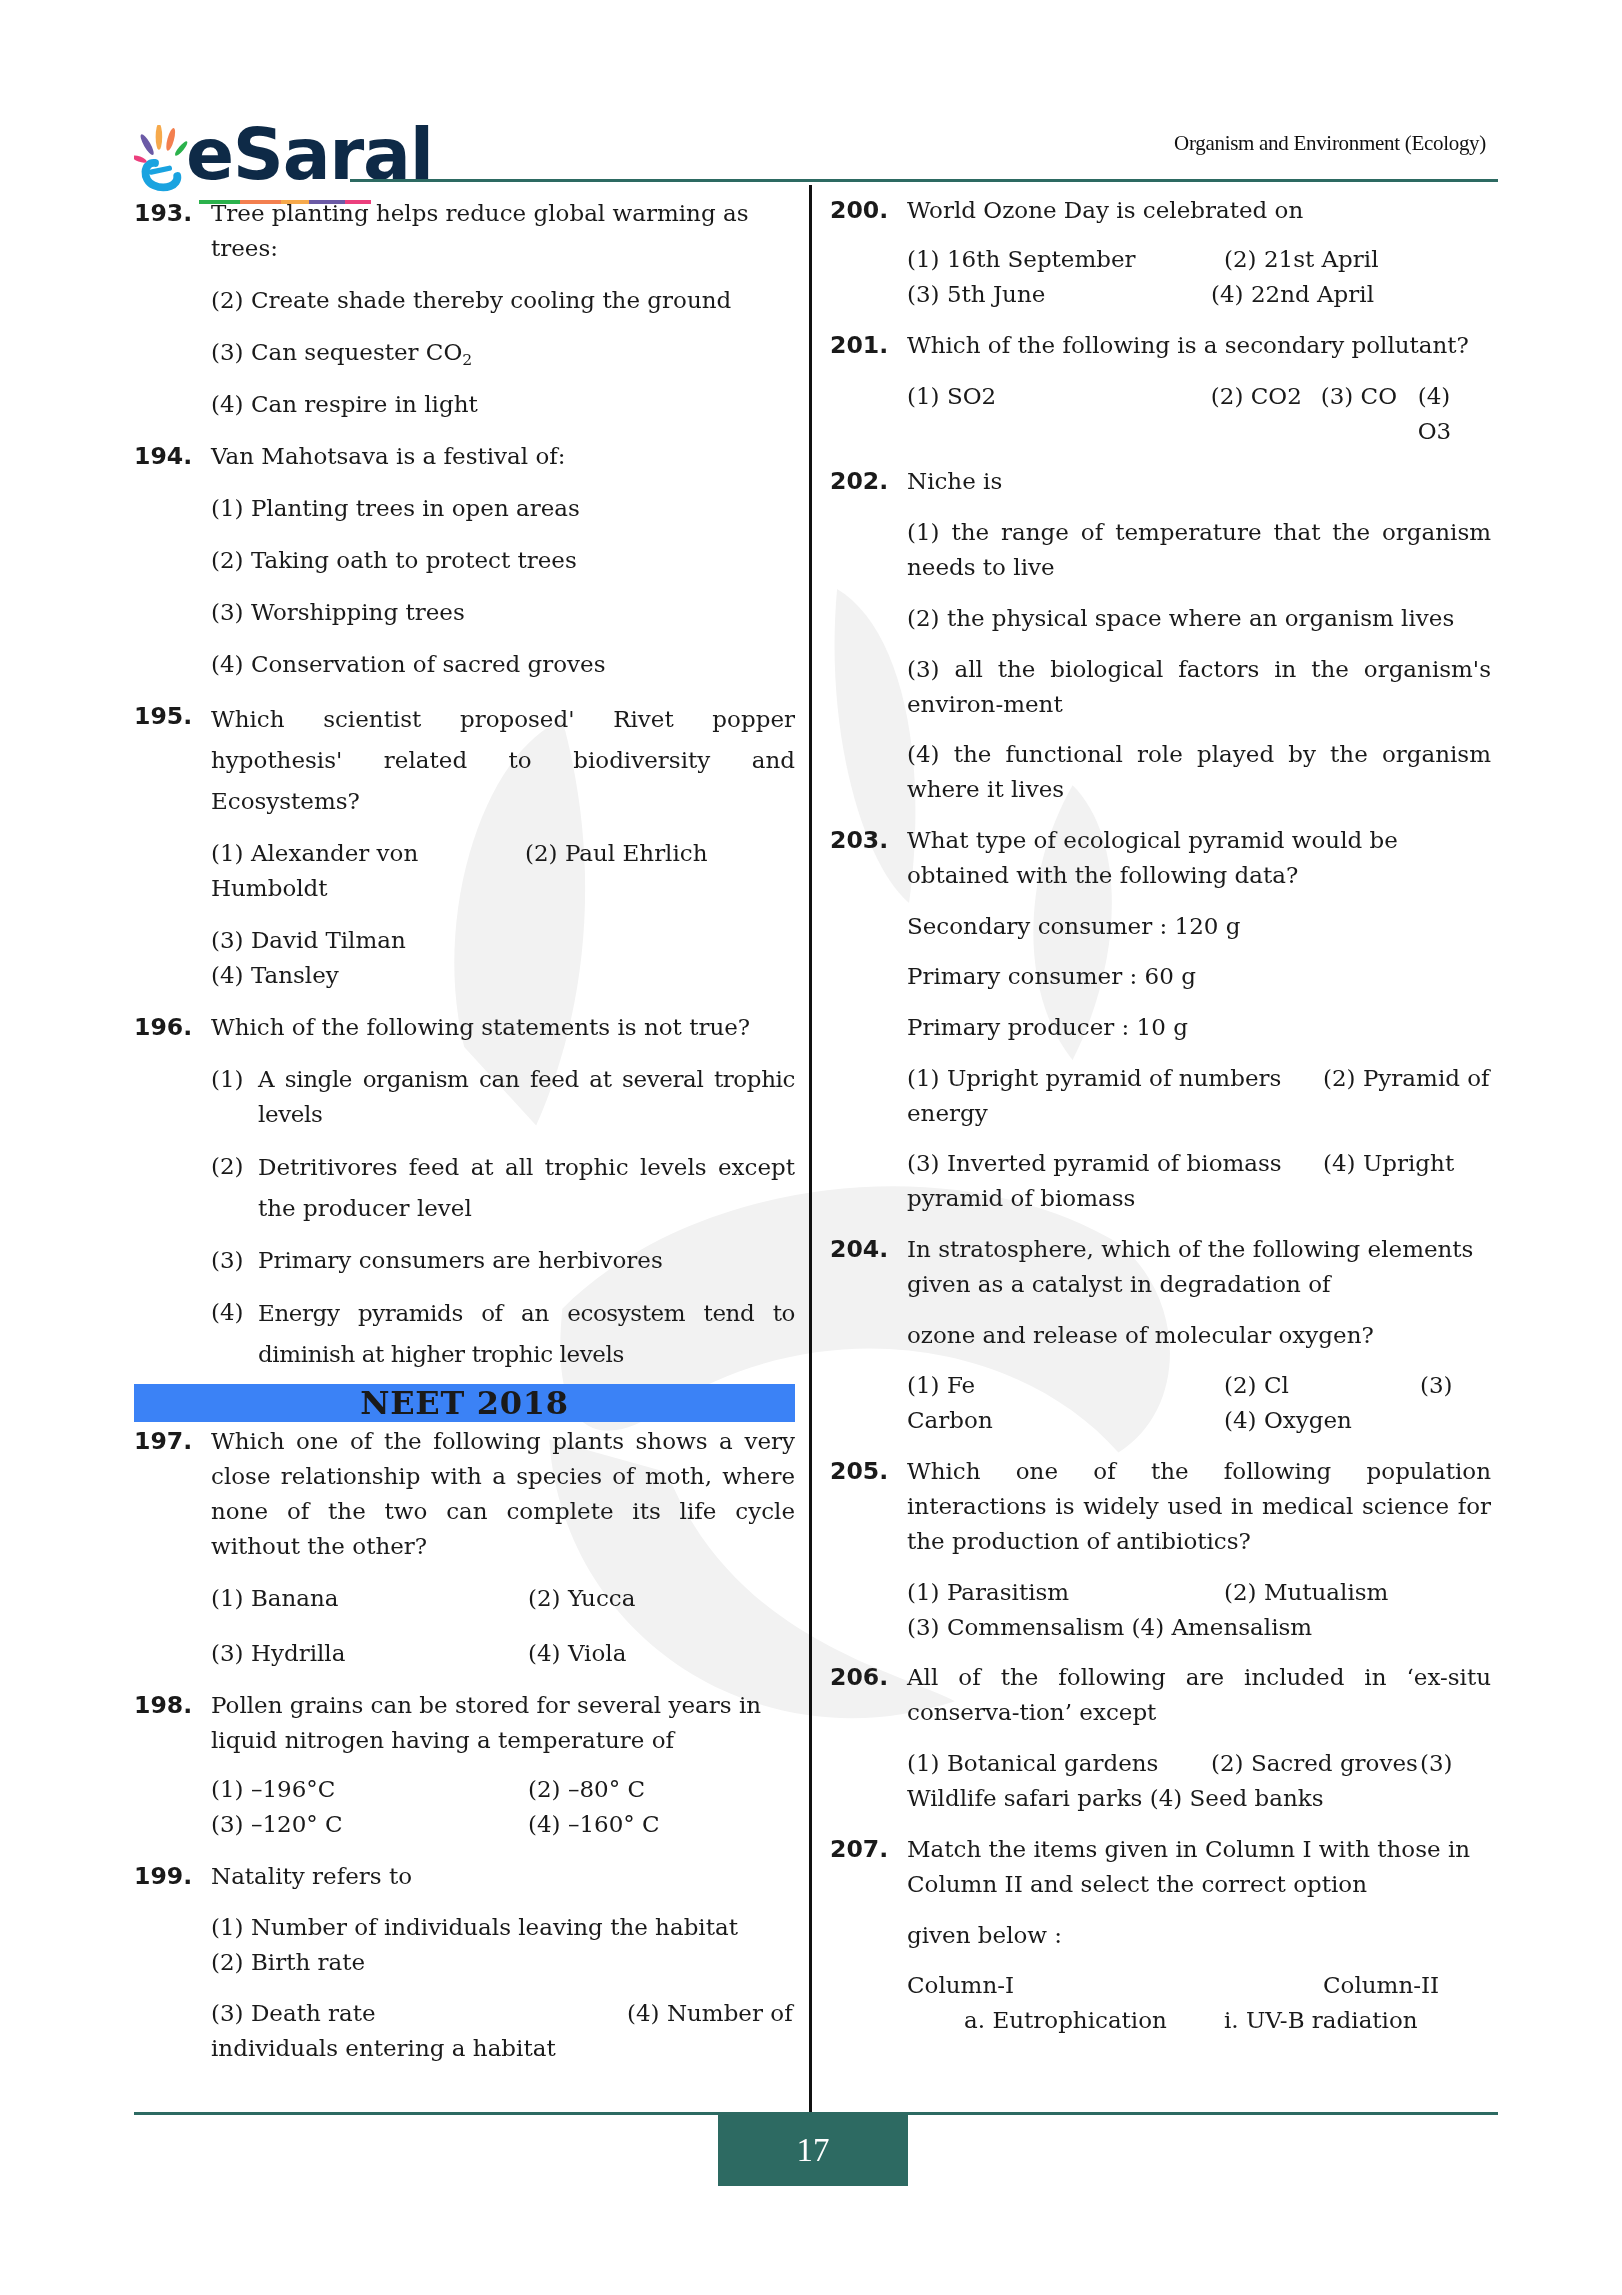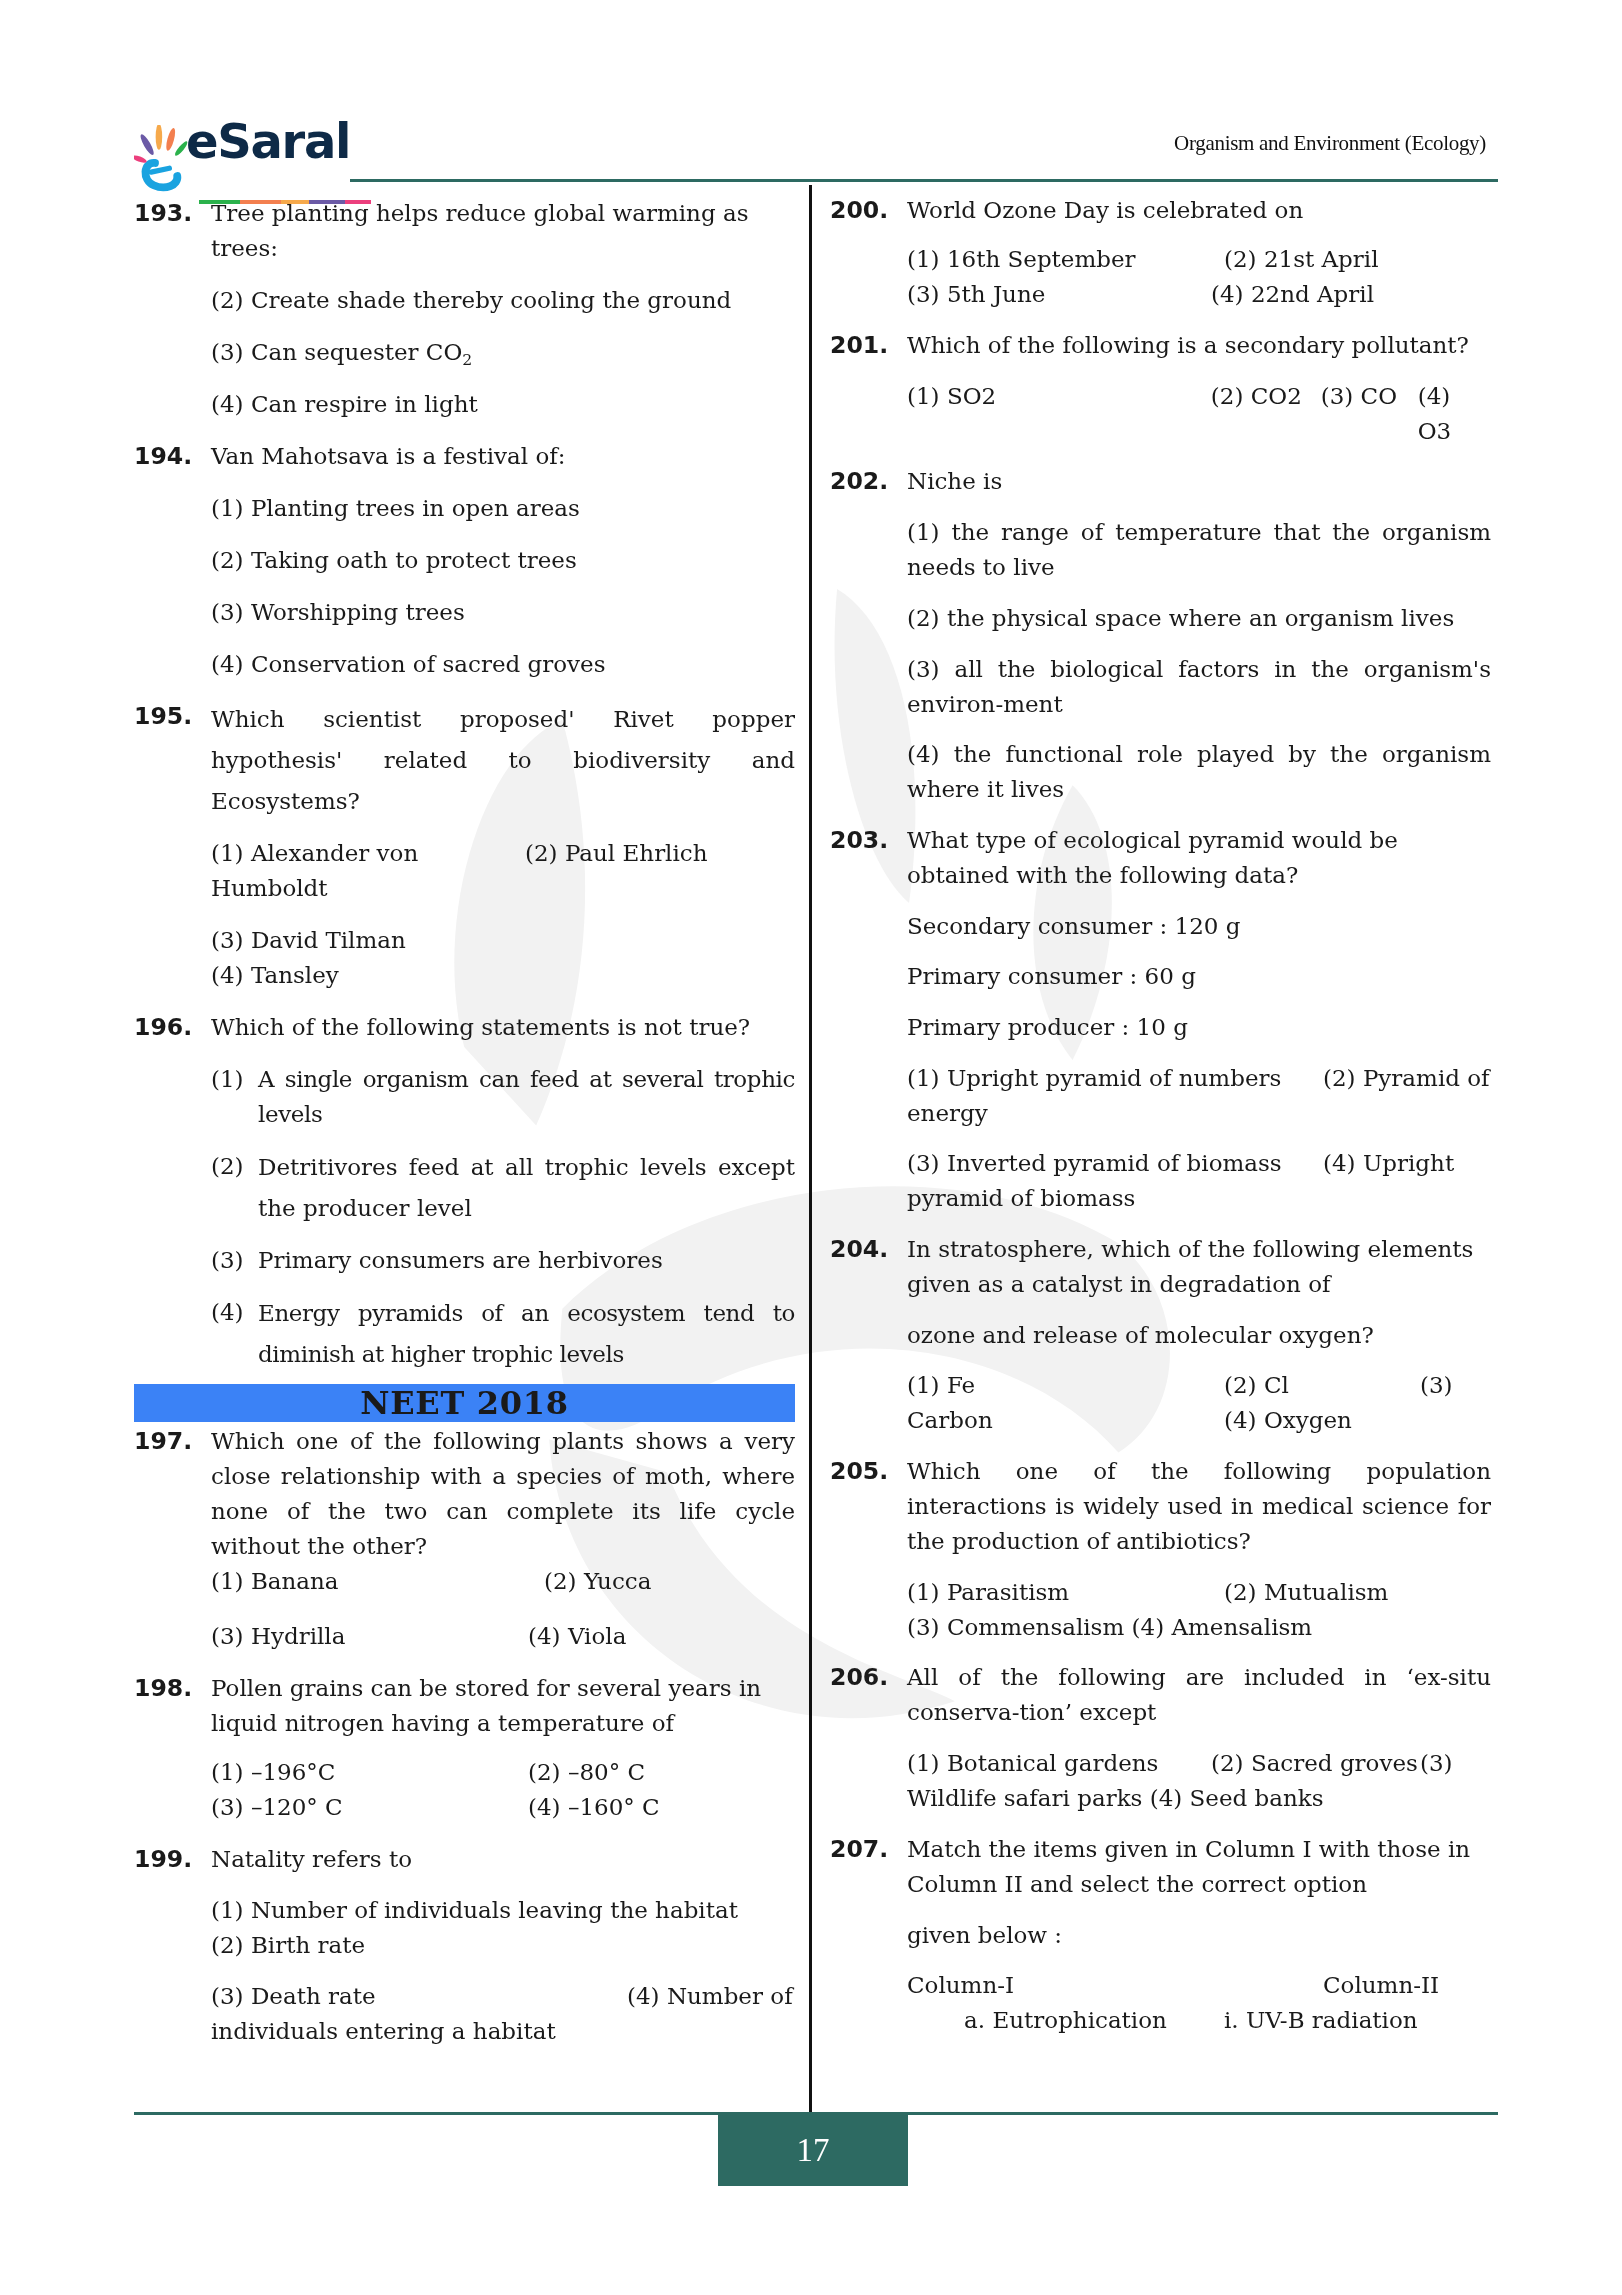--- a/index.html
+++ b/index.html
@@ -2,21 +2,21 @@
 <html style="font-size:10.5px"><head>
 <meta charset="utf-8">
 <style>
   * { margin: 0; padding: 0; box-sizing: border-box; }
   html, body { width: 1622px; height: 2295px; background: #ffffff; overflow: hidden; }
   body { position: relative; font-family: "DejaVu Serif", serif; color: #1a1a1a; }
 
   .watermark { position: absolute; left: 366px; top: 589px; width: 916px; height: 1243px; pointer-events: none; }
 
   .logo { position: absolute; left: 134px; top: 118px; width: 236px; height: 72px; }
-  .logo-text { position: absolute; left: 52px; top: -5.2px; font-family: "DejaVu Sans", sans-serif; font-size: 48px; font-weight: 700; color: #0e2a47; letter-spacing: -1.3px; }
+  .logo-text { position: absolute; left: 52px; top: -5.2px; font-family: "DejaVu Sans", sans-serif; font-size: 71px; font-weight: 700; color: #0e2a47; letter-spacing: -1.3px; }
   .logo-bar { position: absolute; left: 65px; top: 82px; height: 3.9px; }
 
   .chapter-title { position: absolute; right: 136px; top: 131px; font-family: "Liberation Serif", serif; font-size: 21px; color: #111; letter-spacing: -0.3px; }
 
   .header-rule { position: absolute; left: 350px; right: 124px; top: 179px; height: 3.3px; background: #2d6a62; }
   .col-divider { position: absolute; left: 809px; top: 185px; width: 3.3px; height: 1933px; background: #111; }
   .footer-rule { position: absolute; left: 134px; right: 124px; top: 2112px; height: 3.3px; background: #2d6a62; }
   .page-box { position: absolute; left: 718px; top: 2115px; width: 190px; height: 71px; background: #2d6a62; color: #fff; font-family: "Liberation Serif", serif; font-size: 33px; display: flex; align-items: center; justify-content: center; }
 
   .col { position: absolute; top: 196px; font-size: 23px; line-height: 35px; }
@@ -122,21 +122,21 @@
       <span class="lbl">(4)</span>
       <span class="justify" style="line-height:41px;margin-top:-2.6px;letter-spacing:-0.4px;">Energy pyramids of an ecosystem tend to diminish at higher trophic levels</span>
     </div>
   </div>
 
   <div class="neet-bar">NEET  2018</div>
 
   <div class="q">
     <span class="qnum">197.</span>
     <span class="qtext justify">Which one of the following plants shows a very close relationship with a species of moth, where none of the two can complete its life cycle without the other?</span>
-    <div class="opt-row" style="gap:16px;">
+    <div class="opt-row" style="margin-top:17px;">
       <span style="width:317px;">(1) Banana</span>
       <span>(2) Yucca</span>
     </div>
     <div class="opt-row" style="margin-top:19.6px;">
       <span style="width:317px;">(3) Hydrilla</span>
       <span>(4) Viola</span>
     </div>
   </div>
 
   <div class="q" style="margin-top:17px;">

